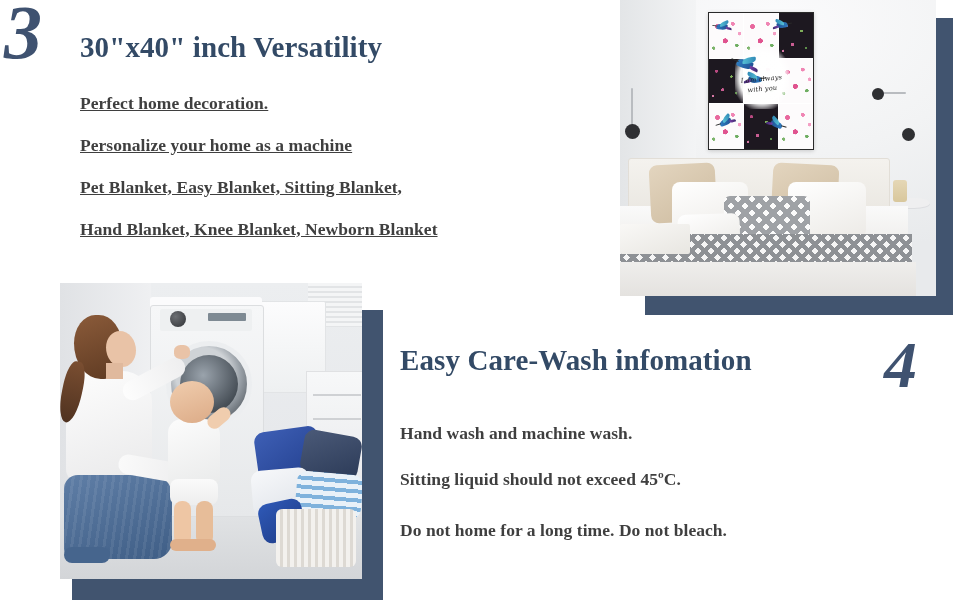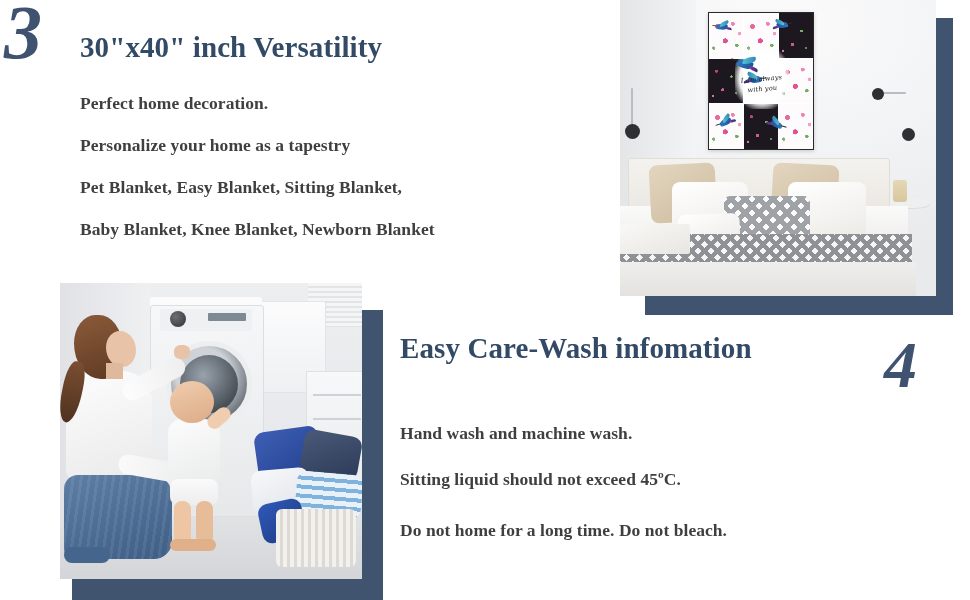--- a/index.html
+++ b/index.html
@@ -27,31 +27,31 @@
   .heading{
     position:absolute;
     color:#334a66;
     font-weight:700;
     font-size:29px;
     letter-spacing:.1px;
     white-space:nowrap;
     line-height:1.1;
   }
   #heading-versatility{left:80px;top:32px;}
-  #heading-care{left:400px;top:333px;}
+  #heading-care{left:400px;top:345px;}
 
   .bodyline{
     position:absolute;
     color:#3f3f3f;
     font-weight:700;
     font-size:17.5px;
     white-space:nowrap;
     letter-spacing:.05px;
   }
-  .block-left .bodyline{left:80px;}
+  .block-left .bodyline{left:80px;text-decoration:underline;}
   .block-right .bodyline{left:400px;}
 
   
   .accent-bar{position:absolute;background:#41546f;}
 
   .photo{position:absolute;overflow:hidden;background:#f2f3f5;}
 
   
   #accent-bedroom-right{left:935px;top:18px;width:18px;height:297px;}
   #accent-bedroom-bottom{left:645px;top:295px;width:308px;height:20px;}
@@ -249,23 +249,23 @@
 <body>
 
 <div class="stage">
 
   <div class="numeral" id="numeral-3">3</div>
 
   <div class="heading" id="heading-versatility">30"x40" inch Versatility</div>
 
   <div class="block-left">
     <div class="bodyline" style="top:93px;">Perfect home decoration.</div>
-    <div class="bodyline" style="top:135px;">Personalize your home as a tapestry</div>
+    <div class="bodyline" style="top:135px;">Personalize your home as a machine</div>
     <div class="bodyline" style="top:177px;">Pet Blanket, Easy Blanket, Sitting Blanket,</div>
-    <div class="bodyline" style="top:219px;">Baby Blanket, Knee Blanket, Newborn Blanket</div>
+    <div class="bodyline" style="top:219px;">Hand Blanket, Knee Blanket, Newborn Blanket</div>
   </div>
 
   <div class="accent-bar" id="accent-bedroom-right"></div>
   <div class="accent-bar" id="accent-bedroom-bottom"></div>
 
   <div class="photo" id="photo-bedroom">
     <div class="bedroom-wall"></div>
 
     <div class="lamp" id="lamp-left">
       <span class="arm"></span>

